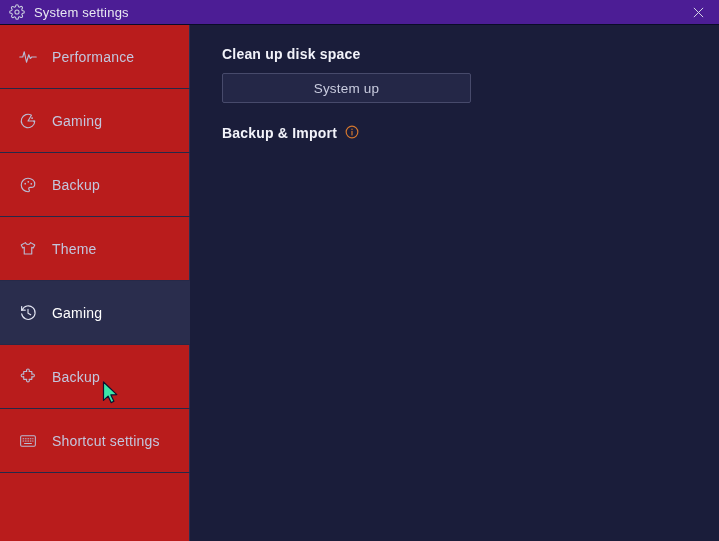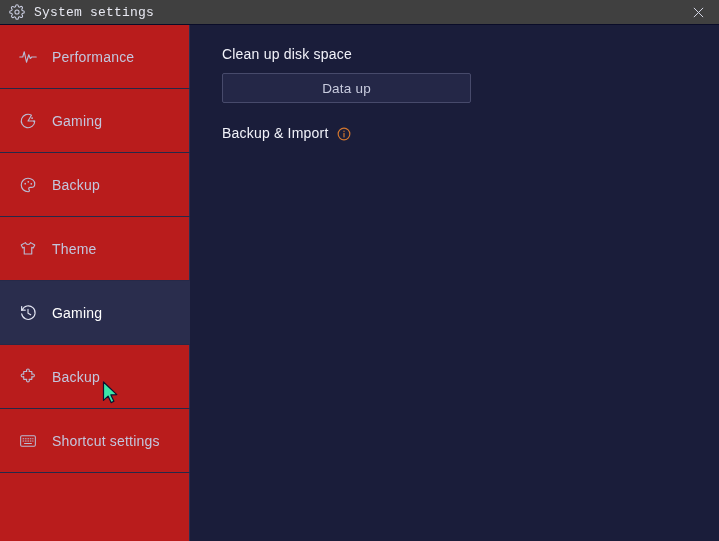--- a/index.html
+++ b/index.html
@@ -7,24 +7,23 @@
     width: 719px; height: 541px;
     background: #1a1d3a;
     font-family: "Liberation Sans", sans-serif;
     overflow: hidden;
   }
   #app { position: relative; width: 719px; height: 541px; background: #1a1d3a; }
 
   
   .titlebar {
     position: absolute; left: 0; top: 0; width: 719px; height: 25px;
-    background: #404040;
+    background: #4c1d95;
     display: flex; align-items: center;
     border-bottom: 1px solid #0a0c28;
-    font-family: Liberation Mono, monospace;
   }
   .tb-gear { width: 16px; height: 16px; margin-left: 9px; flex: 0 0 auto; display:block; }
   .tb-title {
     margin-left: 9px; color: #e8e9f2; font-size: 13px; letter-spacing: .2px;
     white-space: nowrap; line-height: 1;
   }
   .tb-close {
     position: absolute; right: 0; top: 0; width: 42px; height: 25px;
     display: flex; align-items: center; justify-content: center; cursor: pointer;
   }
@@ -53,23 +52,23 @@
     white-space: nowrap;
   }
   .side-item.selected .side-label { color: #ffffff; }
 
   
   .content {
     position: absolute; left: 191px; top: 25px; width: 528px; height: 516px;
     background: #1a1d3a;
   }
   .sec-head {
-    position: absolute; left: 31px; font-size: 14px; font-weight: normal;
+    position: absolute; left: 31px; font-size: 14px; font-weight: bold;
     color: #f2f3fa; letter-spacing: .2px; white-space: nowrap;
-    display: flex; align-items: flex-end;
+    display: flex; align-items: flex-start;
   }
   .info-ico { margin-left: 8px; width: 14px; height: 14px; display: block; cursor: pointer; }
   .btn {
     position: absolute; left: 31px; width: 249px; height: 30px;
     background: #242747; border: 1px solid #474a6b; border-radius: 2px;
     color: #c9ccdf; font-size: 13.5px; font-family: "Liberation Sans", sans-serif;
     display: flex; align-items: center; justify-content: center;
     cursor: pointer; letter-spacing: .2px;
   }
 
@@ -182,21 +181,21 @@
     </div>
   </div>
 
   <div class="content">
 
     <div class="sec-head" style="top:21px;">
       <span>Clean up disk space</span>
     </div>
 
     <div class="btn" style="top:48px;">
-      <span>Data up</span>
+      <span>System up</span>
     </div>
 
     <div class="sec-head" style="top:100px;">
       <span>Backup &amp; Import</span>
       <svg class="info-ico" viewBox="0 0 24 24" fill="none" stroke="#d4772e" stroke-width="2" stroke-linecap="round">
         <circle cx="12" cy="12" r="10"></circle>
         <line x1="12" y1="11" x2="12" y2="17"></line>
         <circle cx="12" cy="7.3" r="1.15" fill="#d4772e" stroke="none"></circle>
       </svg>
     </div>

